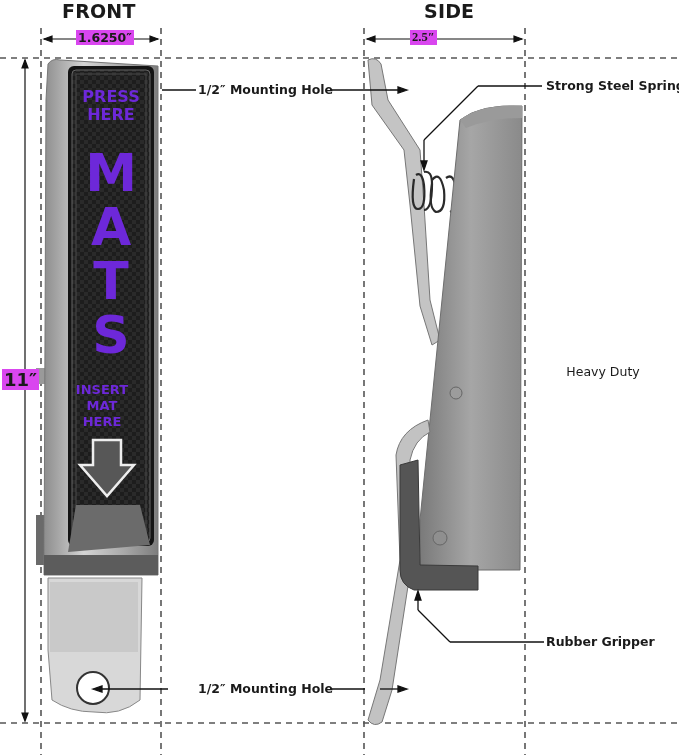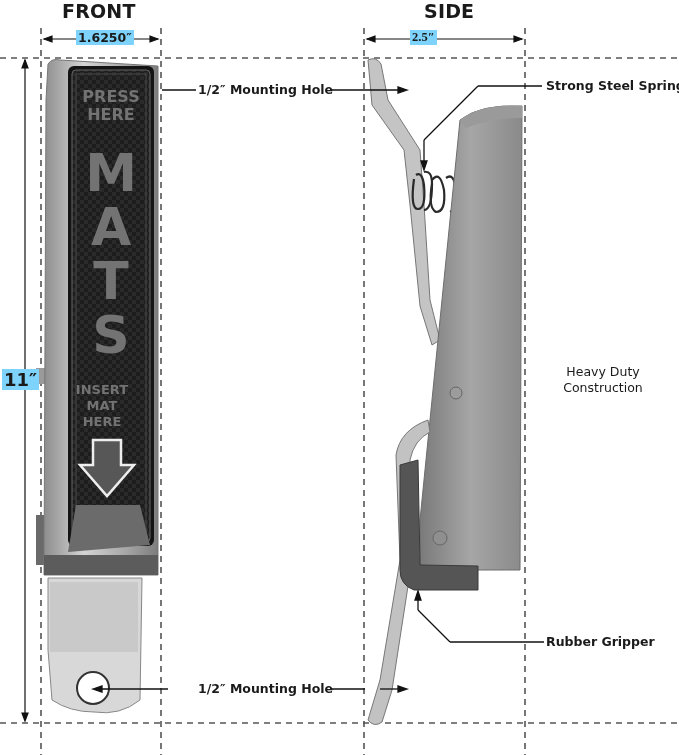--- a/index.html
+++ b/index.html
@@ -1,24 +1,24 @@
 <!DOCTYPE html>
 <html><head>
 <meta charset="utf-8">
 <style>
   html, body { margin:0; padding:0; background:#ffffff; }
   body { width:679px; height:755px; position:relative; overflow:hidden;
          font-family:"DejaVu Sans", "Liberation Sans", sans-serif; color:#1a1a1a; }
   .abs { position:absolute; }
   .title { font-weight:bold; font-size:19px; letter-spacing:0.2px; }
   .lbl { font-weight:bold; font-size:12.5px; white-space:nowrap; }
-  .dim { font-size:12.5px; font-weight:bold; background:#7dd3fc; padding:0 2px; }
+  .dim { font-size:12.5px; font-weight:bold; background:#d946ef; padding:0 2px; }
   .heavy { font-weight:normal; font-size:12.5px; text-align:center; line-height:16px; }
   svg { position:absolute; left:0; top:0; }
-  .panel-text { color:#737373; font-weight:bold; text-align:center; position:absolute; }
+  .panel-text { color:#6d28d9; font-weight:bold; text-align:center; position:absolute; }
 </style>
 </head>
 <body>
 
 <svg width="679" height="755" viewBox="0 0 679 755">
   <defs>
     <linearGradient id="metalV" x1="0" x2="1" y1="0" y2="0">
       <stop offset="0" stop-color="#8d8d8d"></stop>
       <stop offset="0.35" stop-color="#d4d4d4"></stop>
       <stop offset="0.7" stop-color="#a9a9a9"></stop>
@@ -150,16 +150,15 @@
   <div>INSERT</div>
   <div>MAT</div>
   <div>HERE</div>
 </div>
 <div class="abs" style="left:85px;top:443px;width:52px;height:55px;"></div>
 
 <div class="abs lbl" style="left:198px;top:82px;">1/2″ Mounting Hole</div>
 <div class="abs lbl" style="left:546px;top:78px;">Strong Steel Spring</div>
 <div class="abs heavy" style="left:538px;top:364px;width:130px;">
   <div>Heavy Duty</div>
-  <div>Construction</div>
 </div>
 <div class="abs lbl" style="left:546px;top:634px;">Rubber Gripper</div>
 <div class="abs lbl" style="left:198px;top:681px;">1/2″ Mounting Hole</div>
 
 </body></html>

